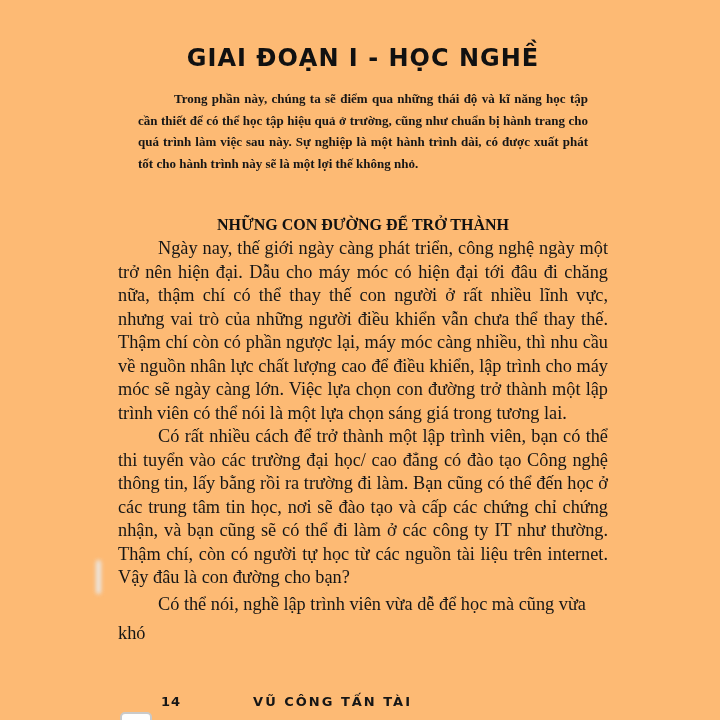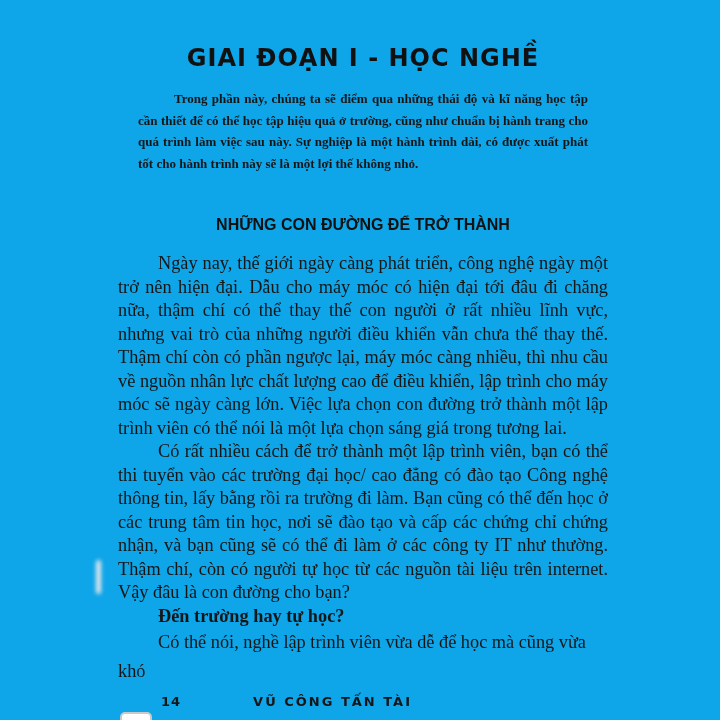--- a/index.html
+++ b/index.html
@@ -8,21 +8,21 @@
     background: #ffffff;
     overflow: hidden;
     font-family: "Liberation Serif", serif;
     color: #161616;
   }
   .page {
     position: relative;
     width: 720px; height: 720px;
     box-sizing: border-box;
     padding: 40px 112px 0 118px;
-    background: #0ea5e9;
+    background: #fdba74;
   }
   .chapter-title {
     font-family: "DejaVu Sans", sans-serif;
     font-weight: bold;
     font-size: 24px;
     line-height: 36px;
     letter-spacing: 1px;
     text-align: center;
     color: #111;
     transform: scaleY(1.05);
@@ -31,34 +31,34 @@
     margin: 12px 20px 0 20px;
     font-weight: bold;
     font-size: 13px;
     line-height: 21.6px;
     text-align: justify;
     text-indent: 36px;
   }
   .section-heading {
     margin-top: 39px;
     text-align: center;
-    font-family: Liberation Sans, sans-serif;
+    font-family: Liberation Serif, serif;
     font-weight: bold;
     font-size: 16px;
     line-height: 23px;
     color: #111;
   }
   .body-para {
     margin: 0;
     font-size: 18.3px;
     line-height: 23.5px;
     text-align: justify;
     text-indent: 40px;
   }
-  .para-1 { margin-top: 16px; }
+  .para-1 { margin-top: 1px; }
   .para-2 { }
   .subheading {
     margin: 0 0 0 40px;
     font-weight: bold;
     font-size: 18.3px;
     line-height: 23.5px;
   }
   .continuation {
     margin: 0;
     font-size: 18.3px;
@@ -105,21 +105,20 @@
   <p class="intro">Trong phần này, chúng ta sẽ điểm qua những thái độ và kĩ năng học tập cần thiết để có thể học tập hiệu quả ở trường, cũng như chuẩn bị hành trang cho quá trình làm việc sau này. Sự nghiệp là một hành trình dài, có được xuất phát tốt cho hành trình này sẽ là một lợi thế không nhỏ.</p>
 
   <div class="section-heading">
     <div>NHỮNG CON ĐƯỜNG ĐỂ TRỞ THÀNH</div>
   </div>
 
   <p class="body-para para-1">Ngày nay, thế giới ngày càng phát triển, công nghệ ngày một trở nên hiện đại. Dẫu cho máy móc có hiện đại tới đâu đi chăng nữa, thậm chí có thể thay thế con người ở rất nhiều lĩnh vực, nhưng vai trò của những người điều khiển vẫn chưa thể thay thế. Thậm chí còn có phần ngược lại, máy móc càng nhiều, thì nhu cầu về nguồn nhân lực chất lượng cao để điều khiển, lập trình cho máy móc sẽ ngày càng lớn. Việc lựa chọn con đường trở thành một lập trình viên có thể nói là một lựa chọn sáng giá trong tương lai.</p>
 
   <p class="body-para para-2">Có rất nhiều cách để trở thành một lập trình viên, bạn có thể thi tuyển vào các trường đại học/ cao đẳng có đào tạo Công nghệ thông tin, lấy bằng rồi ra trường đi làm. Bạn cũng có thể đến học ở các trung tâm tin học, nơi sẽ đào tạo và cấp các chứng chỉ chứng nhận, và bạn cũng sẽ có thể đi làm ở các công ty IT như thường. Thậm chí, còn có người tự học từ các nguồn tài liệu trên internet. Vậy đâu là con đường cho bạn?</p>
 
-  <p class="subheading">Đến trường hay tự học?</p>
 
   <p class="continuation">Có thể nói, nghề lập trình viên vừa dễ để học mà cũng vừa khó</p>
 
   <div class="footer">
     <span class="footer-page-number">14</span>
     <span class="footer-author">VŨ CÔNG TẤN TÀI</span>
   </div>
 
   <div class="scan-smudge"></div>
   <div class="scan-artifact"></div>

